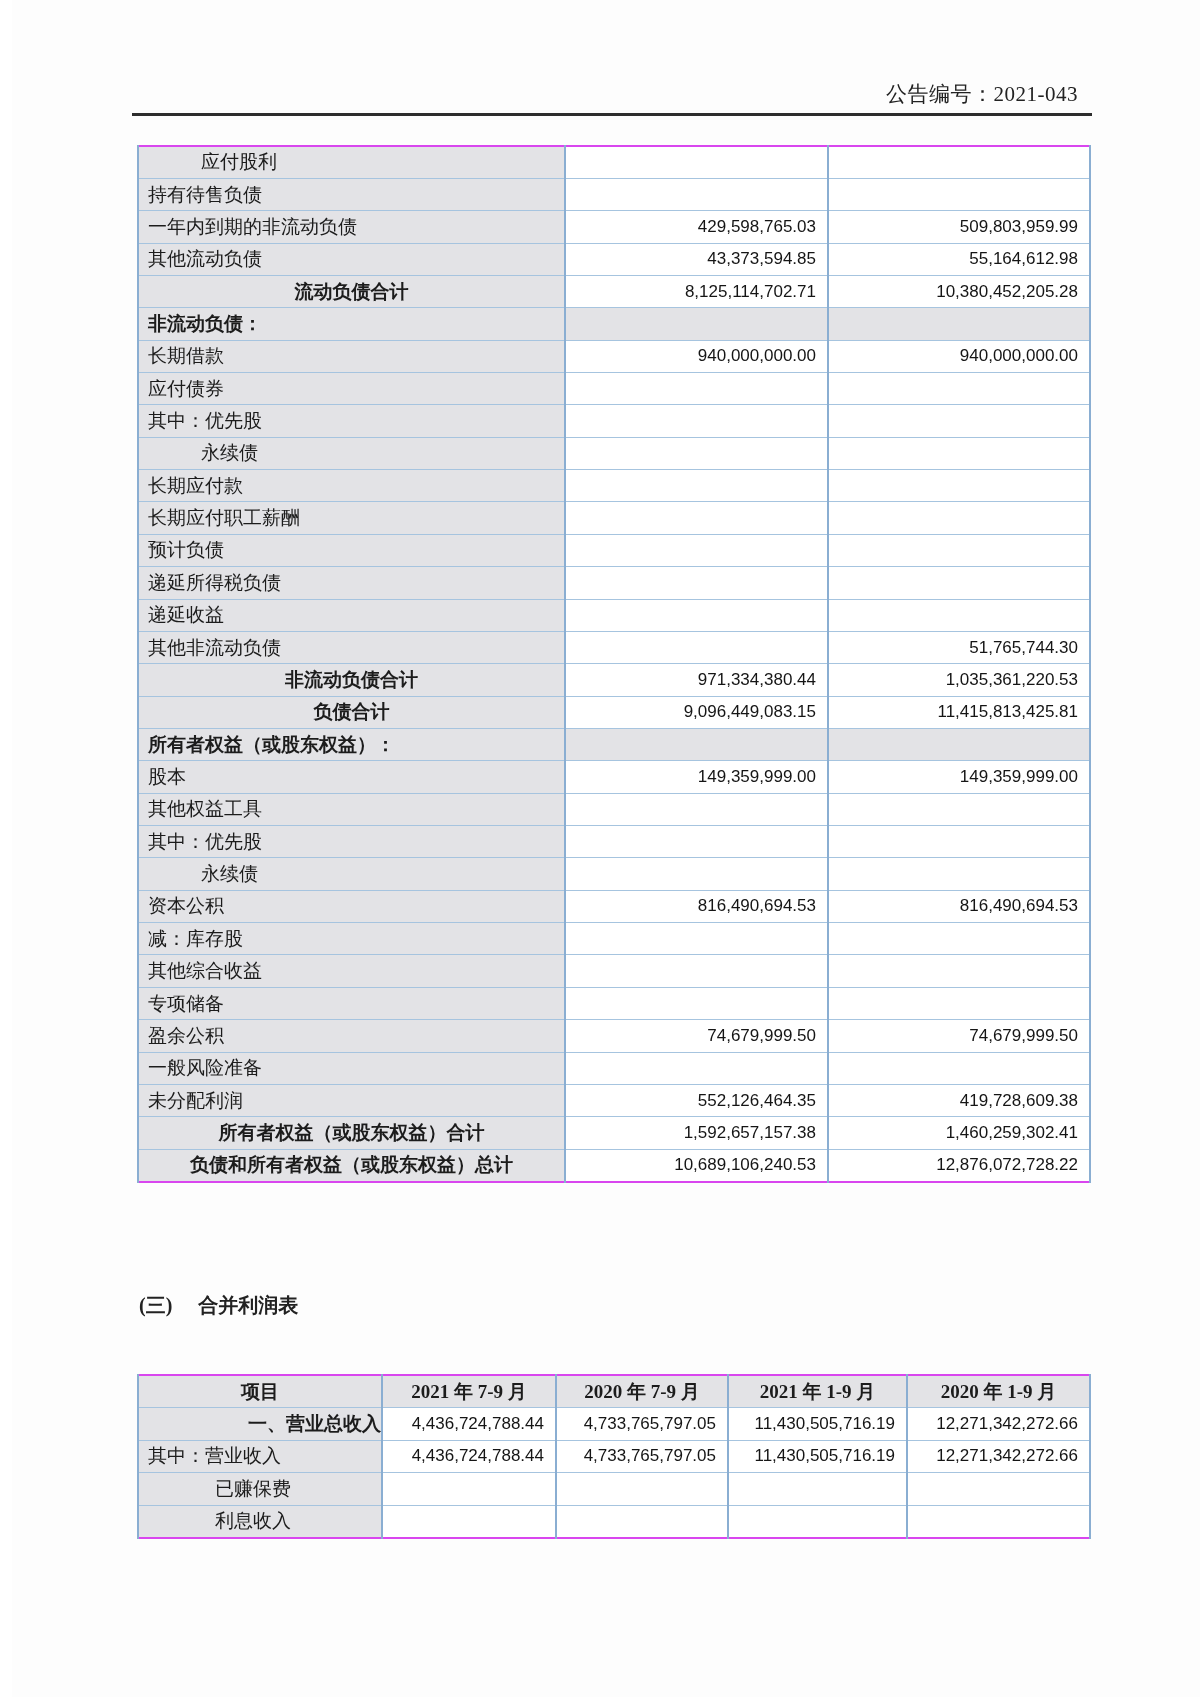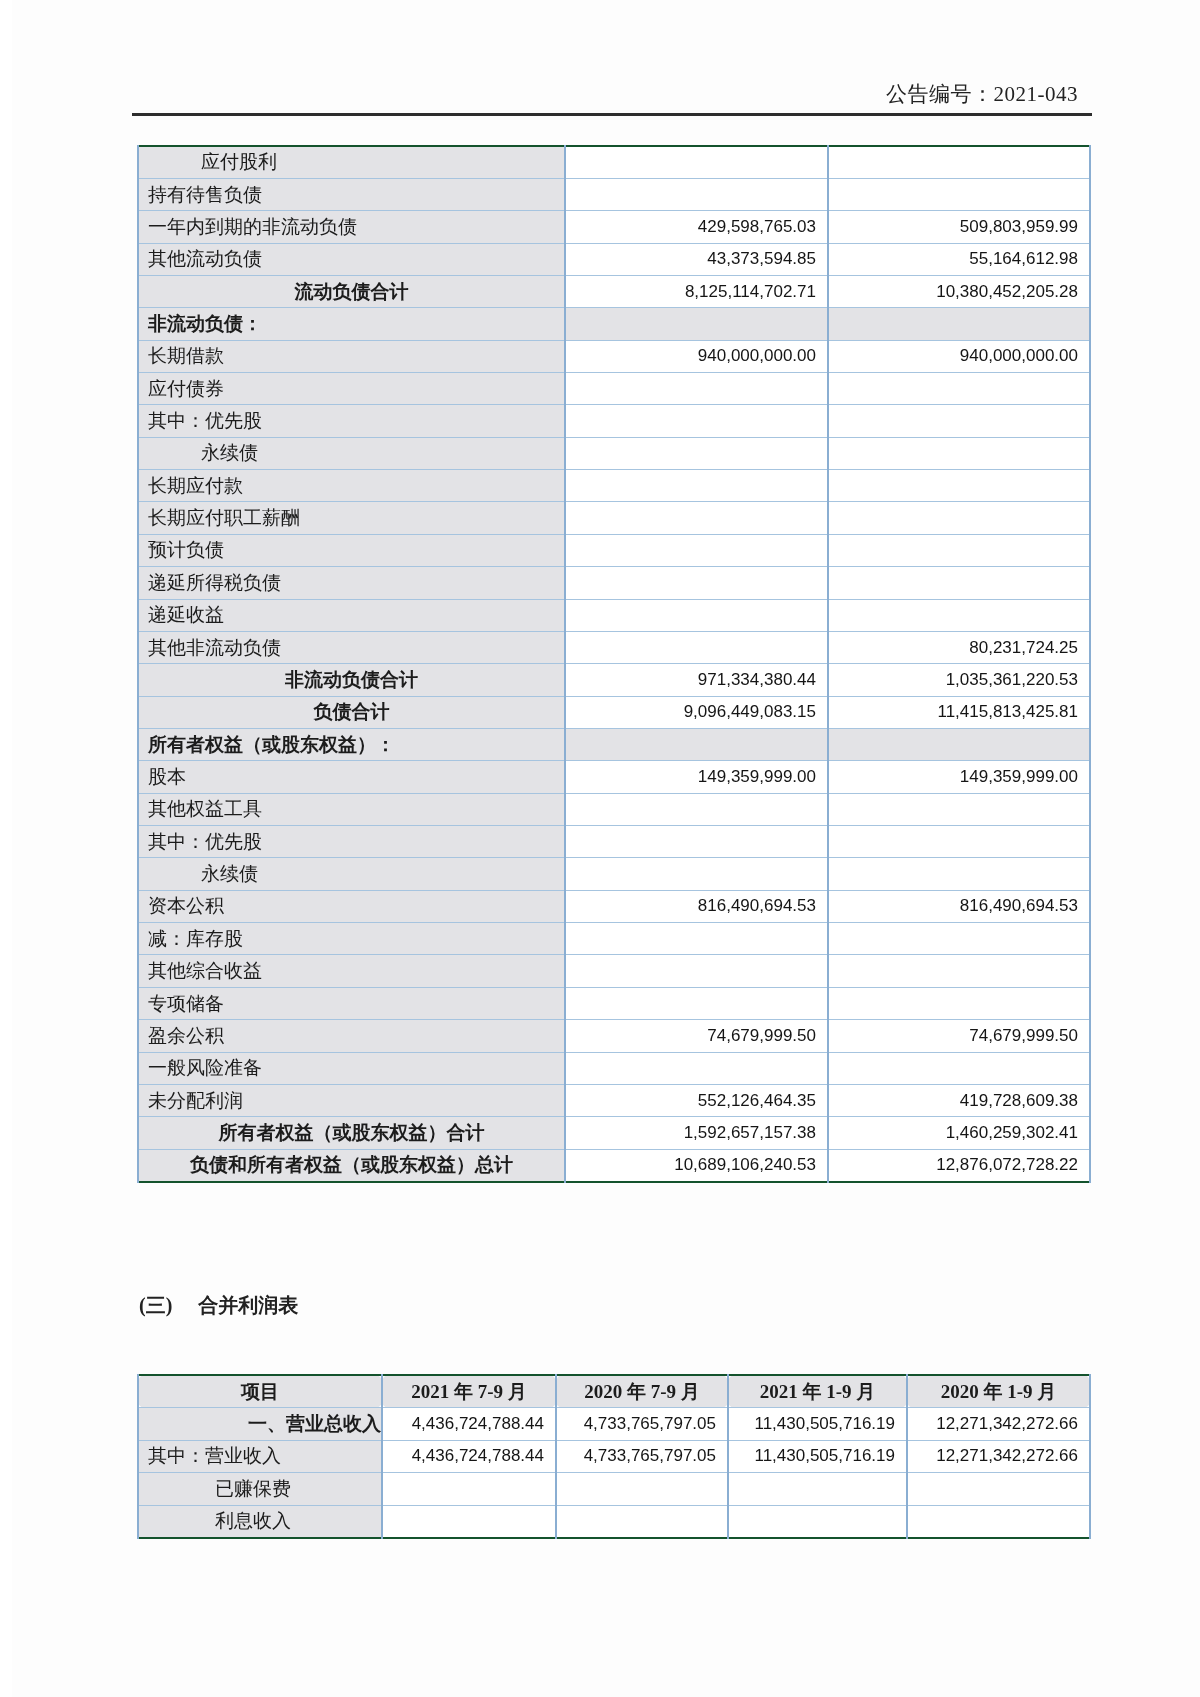--- a/index.html
+++ b/index.html
@@ -24,21 +24,21 @@
     position: absolute;
     left: 120px; top: 113px;
     width: 960px; height: 3px;
     background: #2d2d2d;
   }
 
   table.fintable {
     position: absolute;
     border-collapse: collapse;
     table-layout: fixed;
-    border: 2px solid #14532d;
+    border: 2px solid #d946ef;
     background: #fff;
   }
   table.fintable td, table.fintable th {
     border-top: 1.5px solid #a6c4df;
     border-bottom: 1.5px solid #a6c4df;
     border-left: 2px solid #8aaed2;
     border-right: 2px solid #8aaed2;
     overflow: hidden;
     white-space: nowrap;
     vertical-align: middle;
@@ -84,21 +84,20 @@
   tr.row-section td.label-cell { font-weight: bold; }
   tr.row-section td.value-cell { background: #e3e3e6; }
   tr.row-bold td.label-cell { font-weight: bold; text-align: right; }
 
   #income-table th.col-header {
     background: #e3e3e6;
     font-size: 19px;
     font-weight: bold;
     text-align: center;
     color: #1c1c1c;
-    border-radius: 7px;
   }
 
   .section-heading {
     position: absolute;
     left: 127px; top: 1292px;
     font-size: 20px;
     font-weight: bold;
     color: #222;
   }
   .section-heading .sec-num { margin-right: 26px; }
@@ -196,21 +195,21 @@
           <td class="value-cell"></td>
         </tr>
         <tr class="">
           <td class="label-cell">递延收益</td>
           <td class="value-cell"></td>
           <td class="value-cell"></td>
         </tr>
         <tr class="">
           <td class="label-cell">其他非流动负债</td>
           <td class="value-cell"></td>
-          <td class="value-cell">80,231,724.25</td>
+          <td class="value-cell">51,765,744.30</td>
         </tr>
         <tr class="row-total">
           <td class="label-cell">非流动负债合计</td>
           <td class="value-cell">971,334,380.44</td>
           <td class="value-cell">1,035,361,220.53</td>
         </tr>
         <tr class="row-total">
           <td class="label-cell">负债合计</td>
           <td class="value-cell">9,096,449,083.15</td>
           <td class="value-cell">11,415,813,425.81</td>

